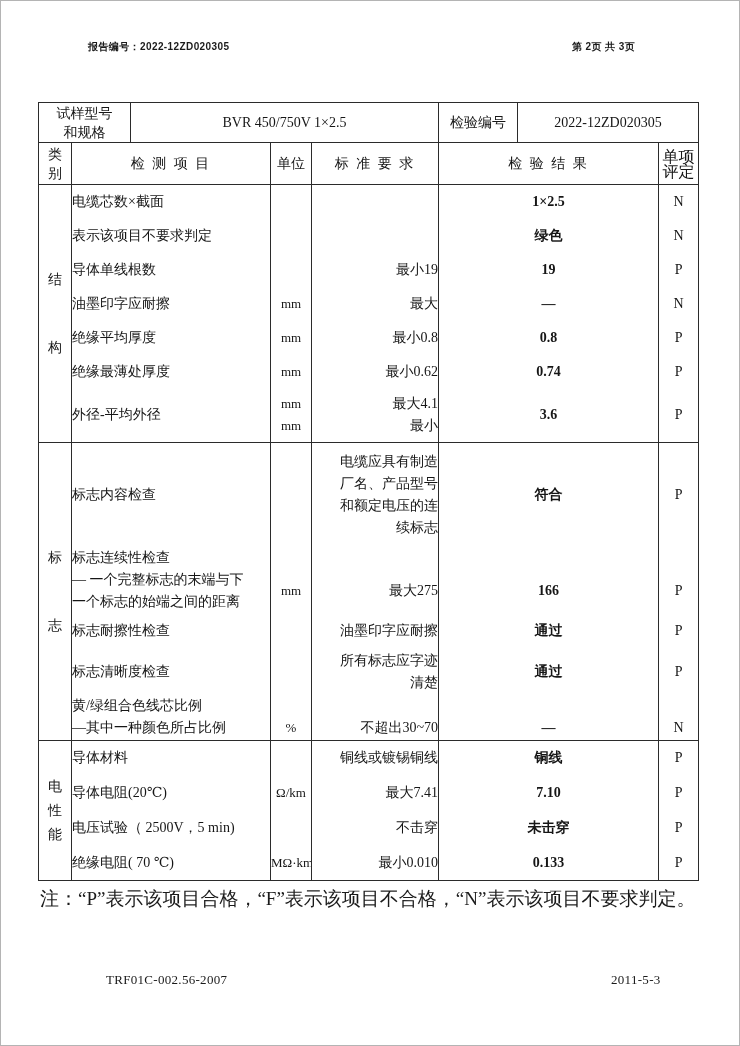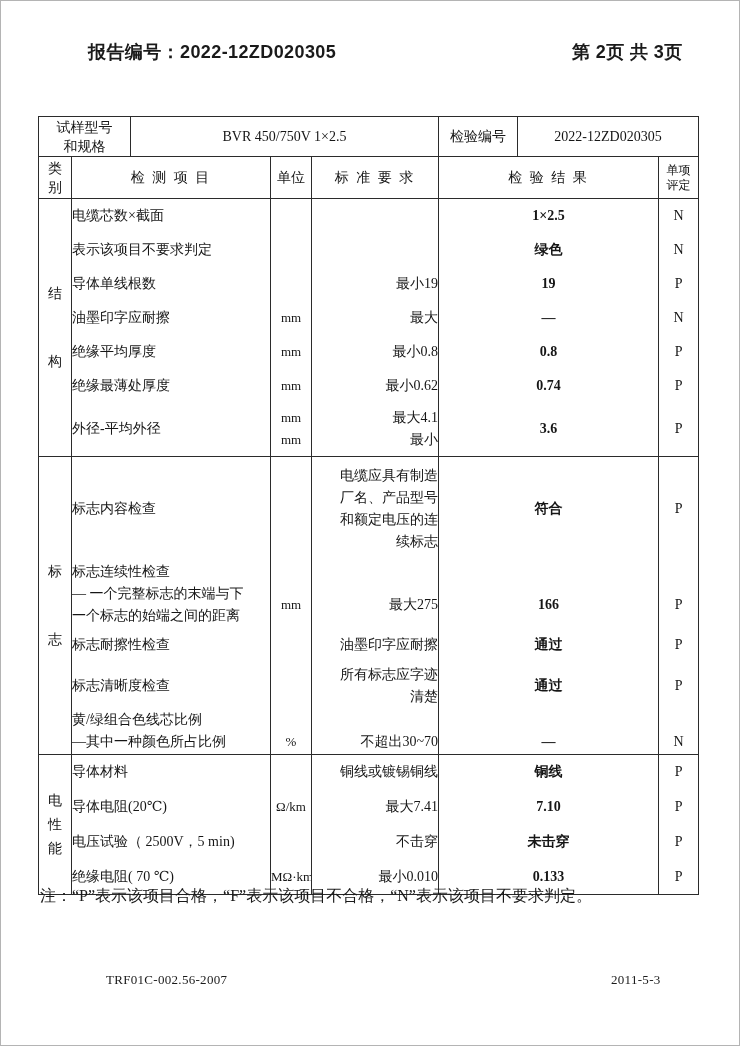--- a/index.html
+++ b/index.html
@@ -3,60 +3,60 @@
 <meta charset="utf-8">
 <style>
   html,body{margin:0;padding:0;}
   body{
     width:740px;height:1046px;position:relative;background:#ffffff;
     font-family:"Liberation Serif","DejaVu Serif",serif;color:#1a1a1a;
     overflow:hidden;
   }
   .page-frame{position:absolute;left:0;top:0;right:0;bottom:0;border:1px solid #b4b4b4;pointer-events:none;}
   .hdr{position:absolute;top:40px;font-family:"Liberation Sans","DejaVu Sans",sans-serif;
-       font-weight:bold;font-size:18px;letter-spacing:0.4px;white-space:nowrap;}
+       font-weight:bold;font-size:10px;letter-spacing:0.4px;white-space:nowrap;}
   .hdr-left{left:88px;}
   .hdr-right{left:572px;}
 
   table.report{
-    position:absolute;left:38px;top:116px;width:660px;
+    position:absolute;left:38px;top:102px;width:660px;
     border-collapse:collapse;table-layout:fixed;
     font-size:14px;color:#161616;
   }
   table.report{border:1px solid #2b2b2b;}
   table.report td{
     border-left:1px solid #2b2b2b;border-right:1px solid #2b2b2b;
     border-top:0 solid #2b2b2b;border-bottom:0 solid #2b2b2b;
     padding:0;vertical-align:middle;overflow:hidden;
   }
   tr.bt td{border-top-width:1px;}
 
   .c{text-align:center;}
   .info-lab{line-height:19px;}
   .colhead{letter-spacing:2px;}
-  .sm2{font-size:12px;line-height:15px;letter-spacing:0;}
+  .sm2{font-size:16px;line-height:15px;letter-spacing:0;}
   .cat{ text-align:center;}
   .catwrap{display:flex;flex-direction:column;align-items:center;justify-content:center;}
   .catwrap .ch{height:22px;line-height:22px;}
   .gapw{gap:46px;}
   .gapn{gap:2px;}
 
   td.name{text-align:left;padding-left:11px;margin-left:8px;}
   td.std{text-align:right;padding-left:8px;}
   td.unit{text-align:center;font-size:13px;}
   td.res{text-align:center;font-weight:bold;}
   td.ver{text-align:center;}
   .top{vertical-align:top;}
   .mid{vertical-align:middle;}
   .pt2{padding-top:2px;}
   .pt5{padding-top:5px;}
   .pt8{padding-top:8px;}
   .ln{height:22px;line-height:22px;}
 
-  .note{position:absolute;left:40px;top:886px;font-size:16px;white-space:nowrap;}
+  .note{position:absolute;left:40px;top:886px;font-size:19px;white-space:nowrap;}
   .ftr{position:absolute;top:972px;font-size:13px;letter-spacing:0.3px;white-space:nowrap;}
   .ftr-left{left:106px;}
   .ftr-right{left:611px;}
 </style>
 </head>
 <body>
 
 <div class="page-frame"></div>
 
 <div class="hdr hdr-left">报告编号：2022-12ZD020305</div>

